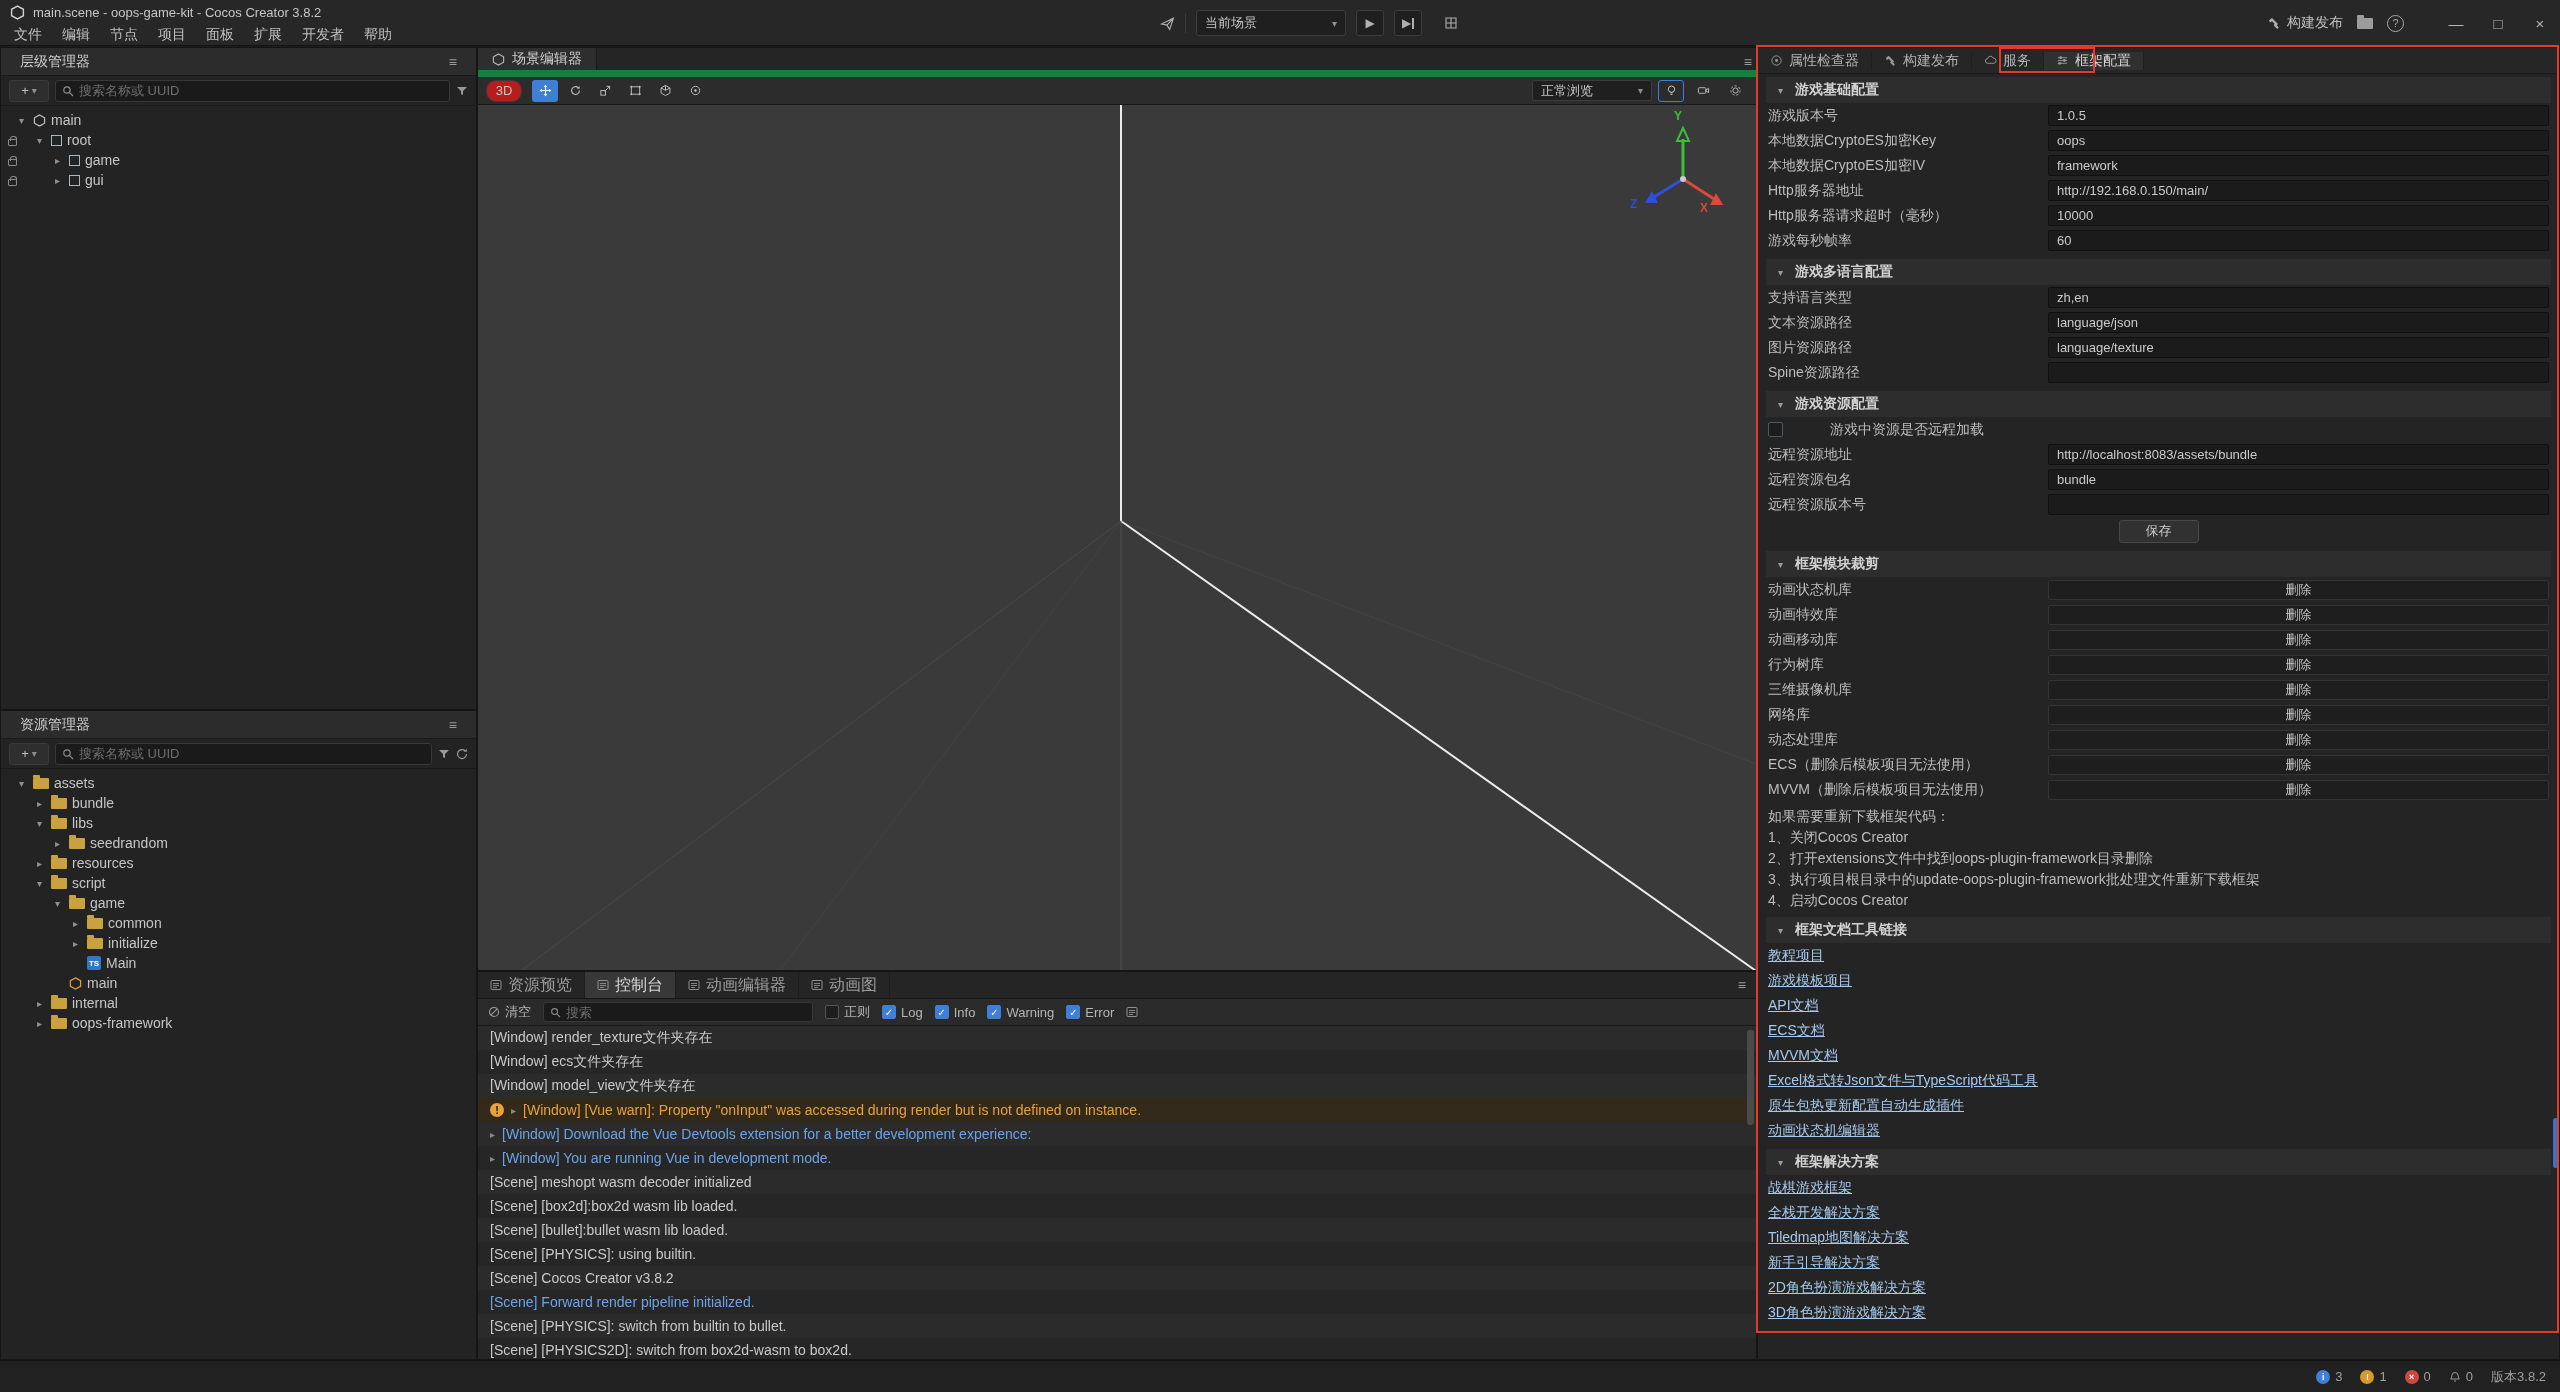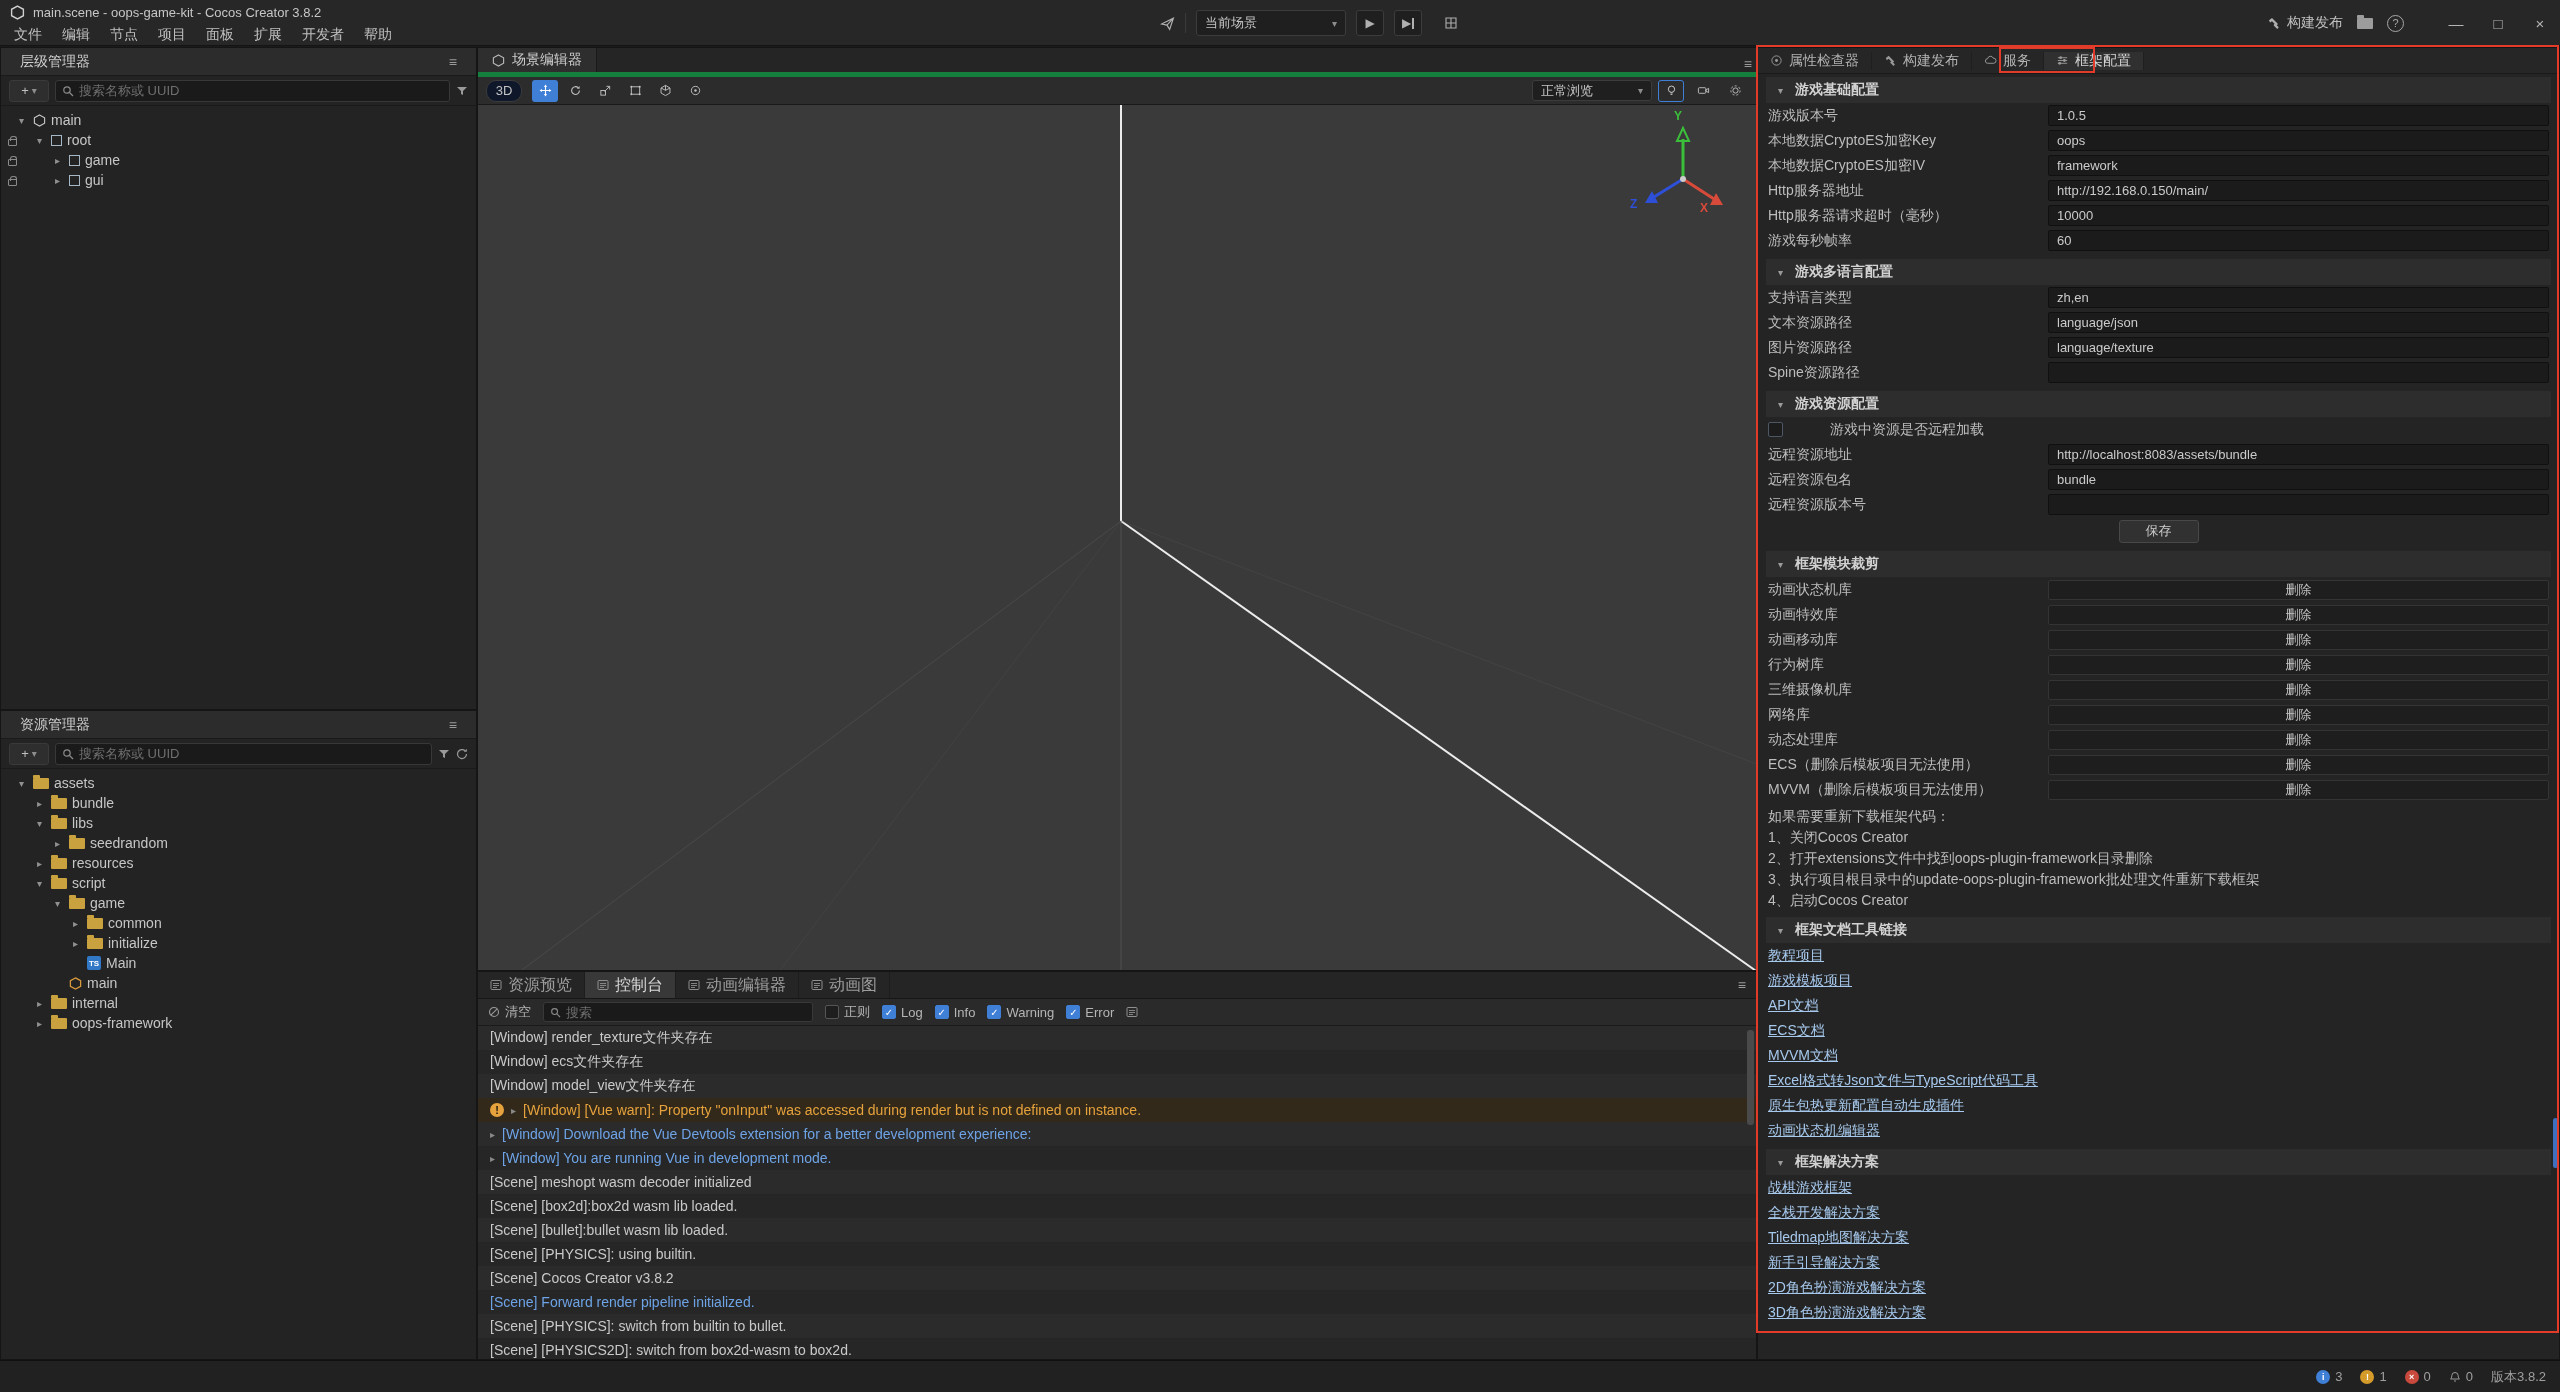--- a/index.html
+++ b/index.html
@@ -45,24 +45,24 @@
   .tree{padding-top:4px}
   .tree-row{height:20px;display:flex;align-items:center;gap:5px;position:relative;font-size:14px;color:#c6c6c6}
   .tree-arrow{width:13px;text-align:center;color:#909090;font-size:10px;flex:none}
   .ico-node{width:11px;height:11px;border:1px solid #a6b8c6;flex:none}
   .ico-lock{width:9px;height:7px;border:1px solid #8a8a8a;border-radius:1px;position:absolute;left:7px;top:9px}
   .ico-lock::before{content:"";position:absolute;top:-4px;left:1px;width:5px;height:4px;border:1px solid #8a8a8a;border-bottom:none;border-radius:3px 3px 0 0}
   .ico-ts{width:14px;height:14px;background:#3178c6;color:#fff;font-size:8px;font-weight:bold;display:inline-flex;align-items:center;justify-content:center;border-radius:2px;flex:none}
 
   
   #scene-panel{left:477px;top:47px;width:1280px;height:924px;background:#2a2a2a}
-  .scene-tabbar{height:29px;background:#252525;display:flex;align-items:flex-end;border-bottom:5px solid #15803d;padding-right:4px}
+  .scene-tabbar{height:29px;background:#252525;display:flex;align-items:flex-end;border-bottom:7px solid #15803d;padding-right:4px}
   .scene-tab{height:100%;display:flex;align-items:center;gap:7px;padding:0 14px;background:#2e2e2e;color:#cdcdcd;font-size:14px;border-right:1px solid #1a1a1a}
   .scene-toolbar{height:28px;background:#2c2c2c;display:flex;align-items:center;padding:0 8px;gap:4px;border-bottom:1px solid #191919}
-  .mode3d{min-width:36px;height:22px;background:#0f172a;border:1px solid #3c3c3c;border-radius:10px;display:flex;align-items:center;justify-content:center;font-size:13px;color:#c4c4c4;margin-right:6px}
+  .mode3d{min-width:36px;height:22px;background:#b91c1c;border:1px solid #3c3c3c;border-radius:10px;display:flex;align-items:center;justify-content:center;font-size:13px;color:#c4c4c4;margin-right:6px}
   .tool-ico{width:26px;height:22px;display:flex;align-items:center;justify-content:center;border-radius:3px}
   .tool-ico.active{background:#3f7fd6}
   .tool-ico.litactive{border:1px solid #3f7fd6;border-radius:3px}
   .scene-toolbar .right{margin-left:auto;display:flex;align-items:center;gap:6px}
   .viewport{position:absolute;left:0;top:57px;right:0;bottom:0;background:#3a3a3a;overflow:hidden}
   .glabel{position:absolute;font-size:12px;font-weight:bold}
 
   
   #console-panel{left:477px;top:971px;width:1280px;height:389px;background:#262626}
   .console-tabbar{height:27px;background:#252525;display:flex;align-items:center;border-bottom:1px solid #171717;padding-right:10px}

